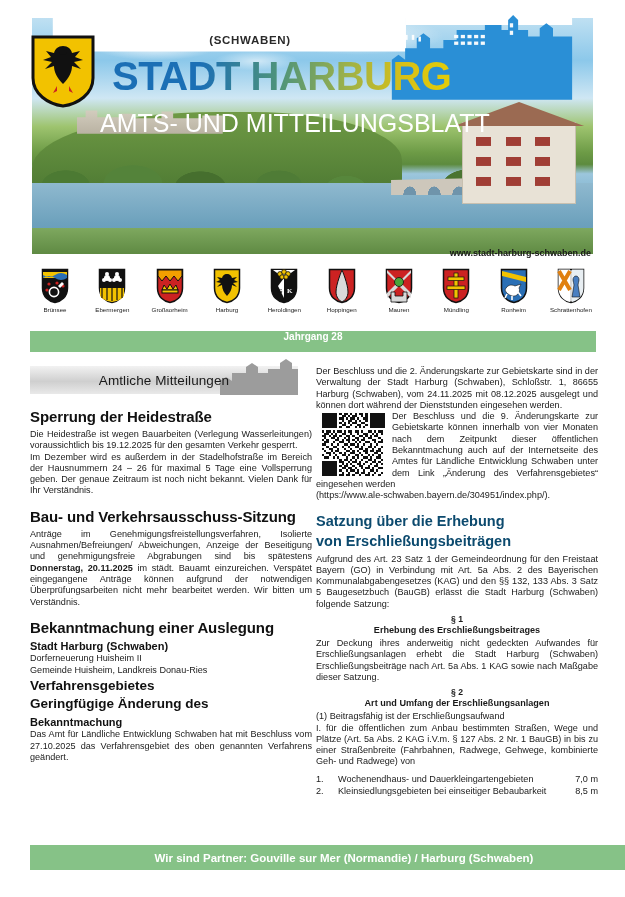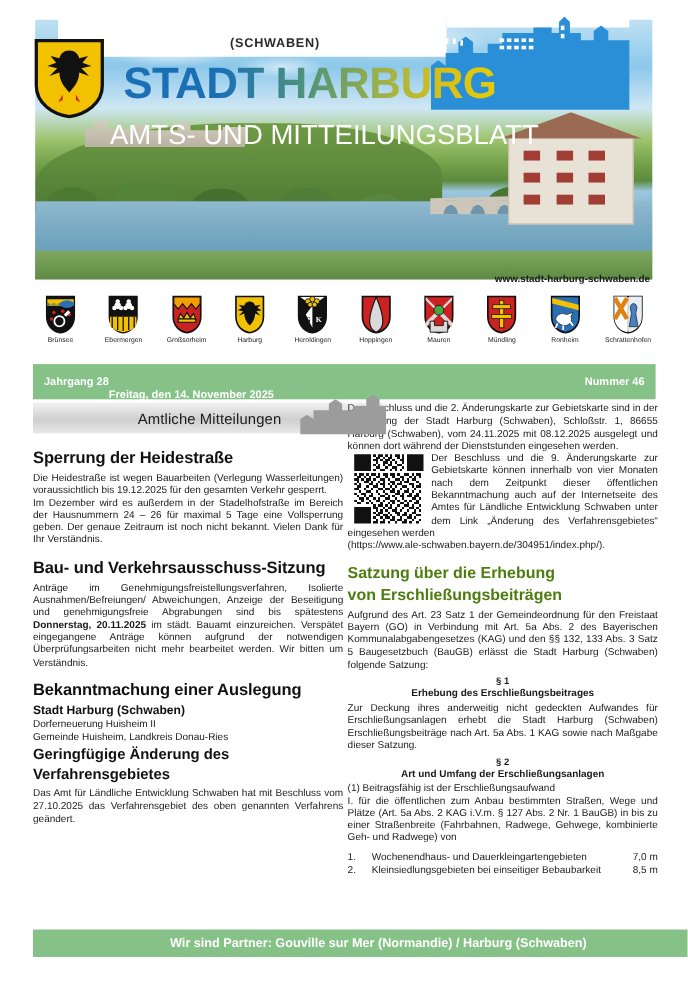--- a/index.html
+++ b/index.html
@@ -133,33 +133,33 @@
     display:flex;justify-content:space-between;align-items:flex-start;z-index:5;
   }
   .crest{width:50px;text-align:center;}
   .crest svg{display:block;margin:0 auto;}
   .crest-label{font-size:6.2px;color:#1a1a1a;margin-top:2px;line-height:7px;}
 
   
   .date-band{
     position:absolute;left:30px;top:331px;width:566px;height:21px;
     background:#86c287;color:#ffffff;display:flex;align-items:center;
-    font-size:10px;font-weight:700;box-sizing:border-box;padding:16px 10px;
+    font-size:10px;font-weight:700;box-sizing:border-box;padding:0 10px;flex-direction:column;
   }
   .date-band .b-left{flex:0 0 auto;}
   .date-band .b-mid{flex:1 1 auto;text-align:left;margin-top:24px;}
   .date-band .b-right{flex:0 0 auto;}
 
   
   .col{position:absolute;top:366px;width:282px;}
   .col-left{left:30px;}
   .col-right{left:316px;}
 
   .section-band{
-    position:relative;width:321px;height:28px;margin-bottom:14px;
+    position:relative;width:268px;height:28px;margin-bottom:14px;
     background:linear-gradient(to bottom,#f2f2f2 0%,#cfcfcf 55%,#e9e9e9 100%);
     display:flex;align-items:center;justify-content:center;
     overflow:visible;
   }
   .section-band .band-text{
     font-size:13.5px;color:#1a1a1a;position:relative;z-index:2;letter-spacing:.1px;
   }
   .band-skyline{position:absolute;right:0;top:-9px;z-index:1;}
 
   h2.head{
@@ -176,21 +176,21 @@
     font-size:9.1px;line-height:11.3px;margin:0 0 0 0;text-align:justify;
     color:#1a1a1a;
   }
   p.body.nj{text-align:left;}
   p.body b{font-weight:700;}
   .sp{height:11px;}
   .sp-s{height:5px;}
   .sp-xs{height:2px;}
 
   h2.legal{
-    font-size:14.5px;font-weight:700;line-height:17.5px;margin:0 0 3px 0;color:#4d7c0f;
+    font-size:14.5px;font-weight:700;line-height:17.5px;margin:0 0 3px 0;color:#0c4a6e;
   }
   .para-sec{
     text-align:center;font-size:8.6px;font-weight:700;margin:4px 0 0 0;line-height:11px;
   }
   .para-title{
     text-align:center;font-size:9.1px;font-weight:700;margin:0 0 2px 0;line-height:11px;
   }
 
   .qr-block{display:flow-root;}
   .qr{
@@ -442,23 +442,24 @@
 
     <h2 class="head">Bau- und Verkehrsausschuss-Sitzung</h2>
     <p class="body"><span>Anträge im Genehmigungsfreistellungsverfahren, Isolierte Ausnahmen/Befreiungen/ Abweichungen, Anzeige der Beseitigung und genehmigungsfreie Abgrabungen sind bis spätestens </span><b>Donnerstag, 20.11.2025</b><span> im städt. Bauamt einzureichen. Verspätet eingegangene Anträge können aufgrund der notwendigen Überprüfungsarbeiten nicht mehr bearbeitet werden. Wir bitten um Verständnis.</span></p>
 
     <div class="sp"></div>
 
     <h2 class="head">Bekanntmachung einer Auslegung</h2>
     <h3 class="subhead">Stadt Harburg (Schwaben)</h3>
     <p class="body nj">Dorferneuerung Huisheim II</p>
     <p class="body nj">Gemeinde Huisheim, Landkreis Donau-Ries</p>
+    <h3 class="big-sub">Verfahrensgebietes</h3>
     <h3 class="big-sub">Geringfügige Änderung des</h3>
-    <h3 class="big-sub">Verfahrensgebietes</h3>
     <div class="sp-xs"></div>
+    <h3 class="subhead">Bekanntmachung</h3>
     <p class="body">Das Amt für Ländliche Entwicklung Schwaben hat mit Beschluss vom 27.10.2025 das Verfahrensgebiet des oben genannten Verfahrens geändert.</p>
   </div>
 
   <div class="col col-right">
 
     <p class="body">Der Beschluss und die 2. Änderungskarte zur Gebietskarte sind in der Verwaltung der Stadt Harburg (Schwaben), Schloßstr. 1, 86655 Harburg (Schwaben), vom 24.11.2025 mit 08.12.2025 ausgelegt und können dort während der Dienststunden eingesehen werden.</p>
 
     <div class="qr-block">
       <svg class="qr" viewBox="0 0 29 29" shape-rendering="crispEdges">
         <rect width="29" height="29" fill="#fff"></rect>

